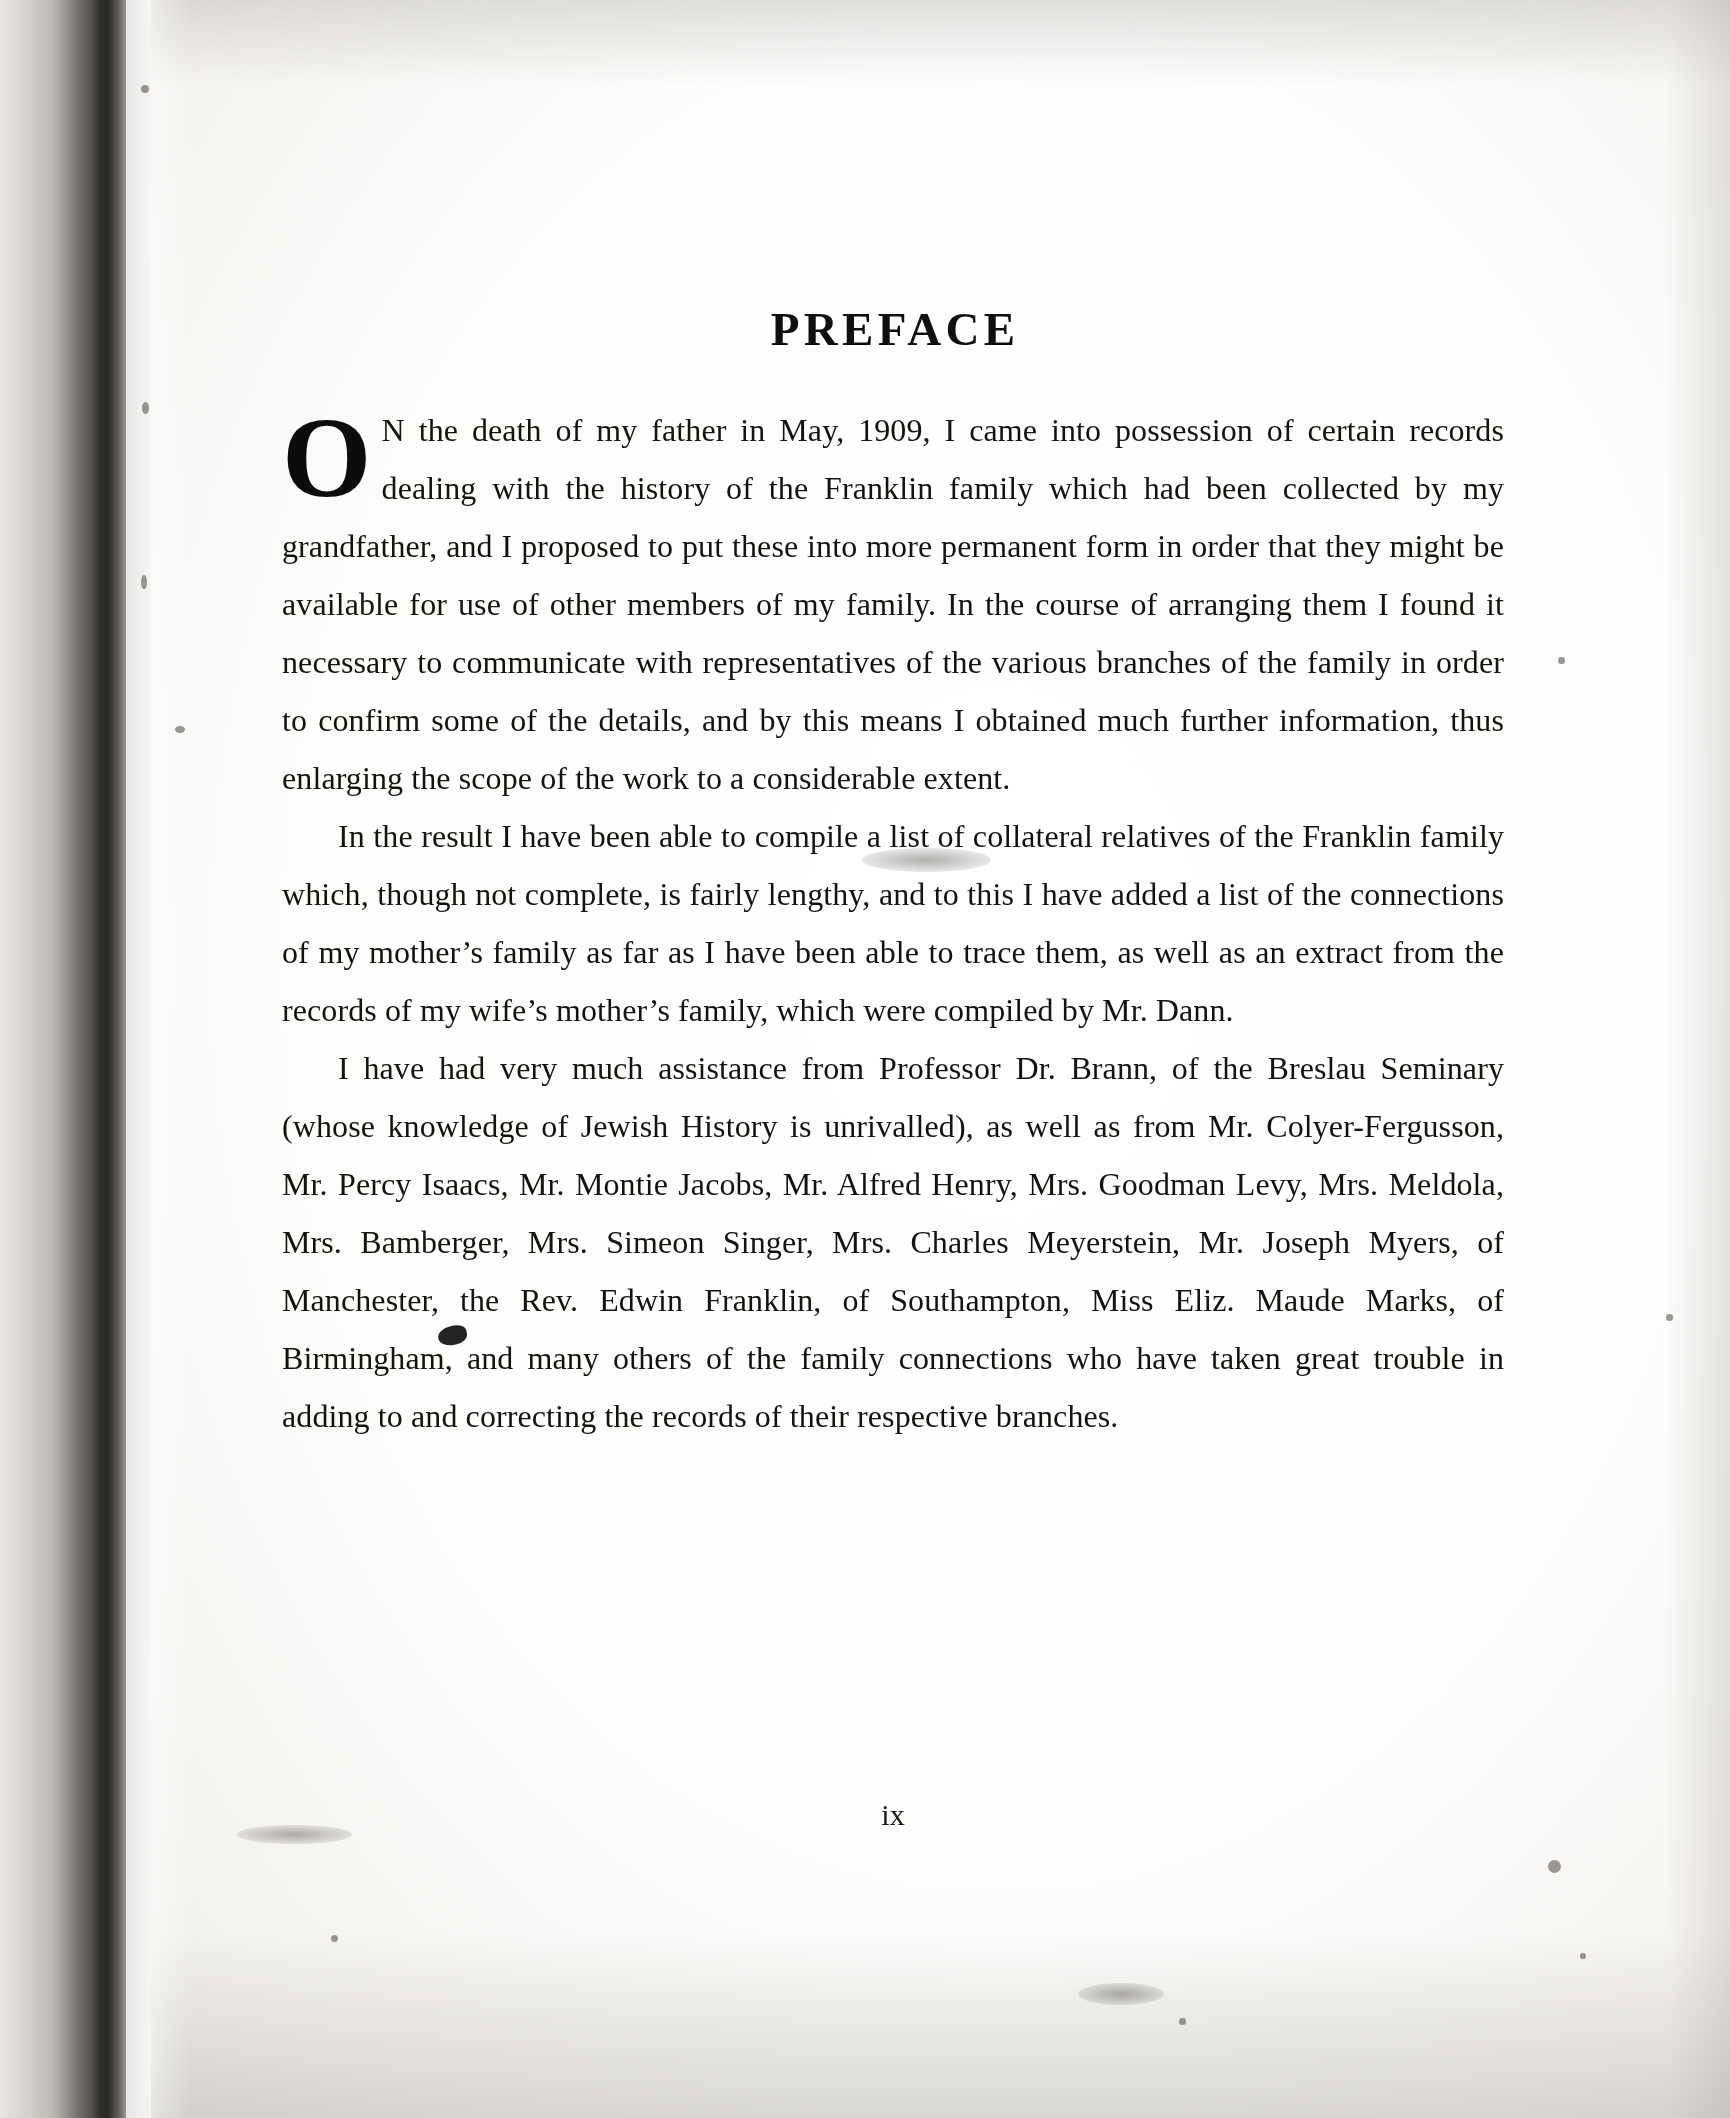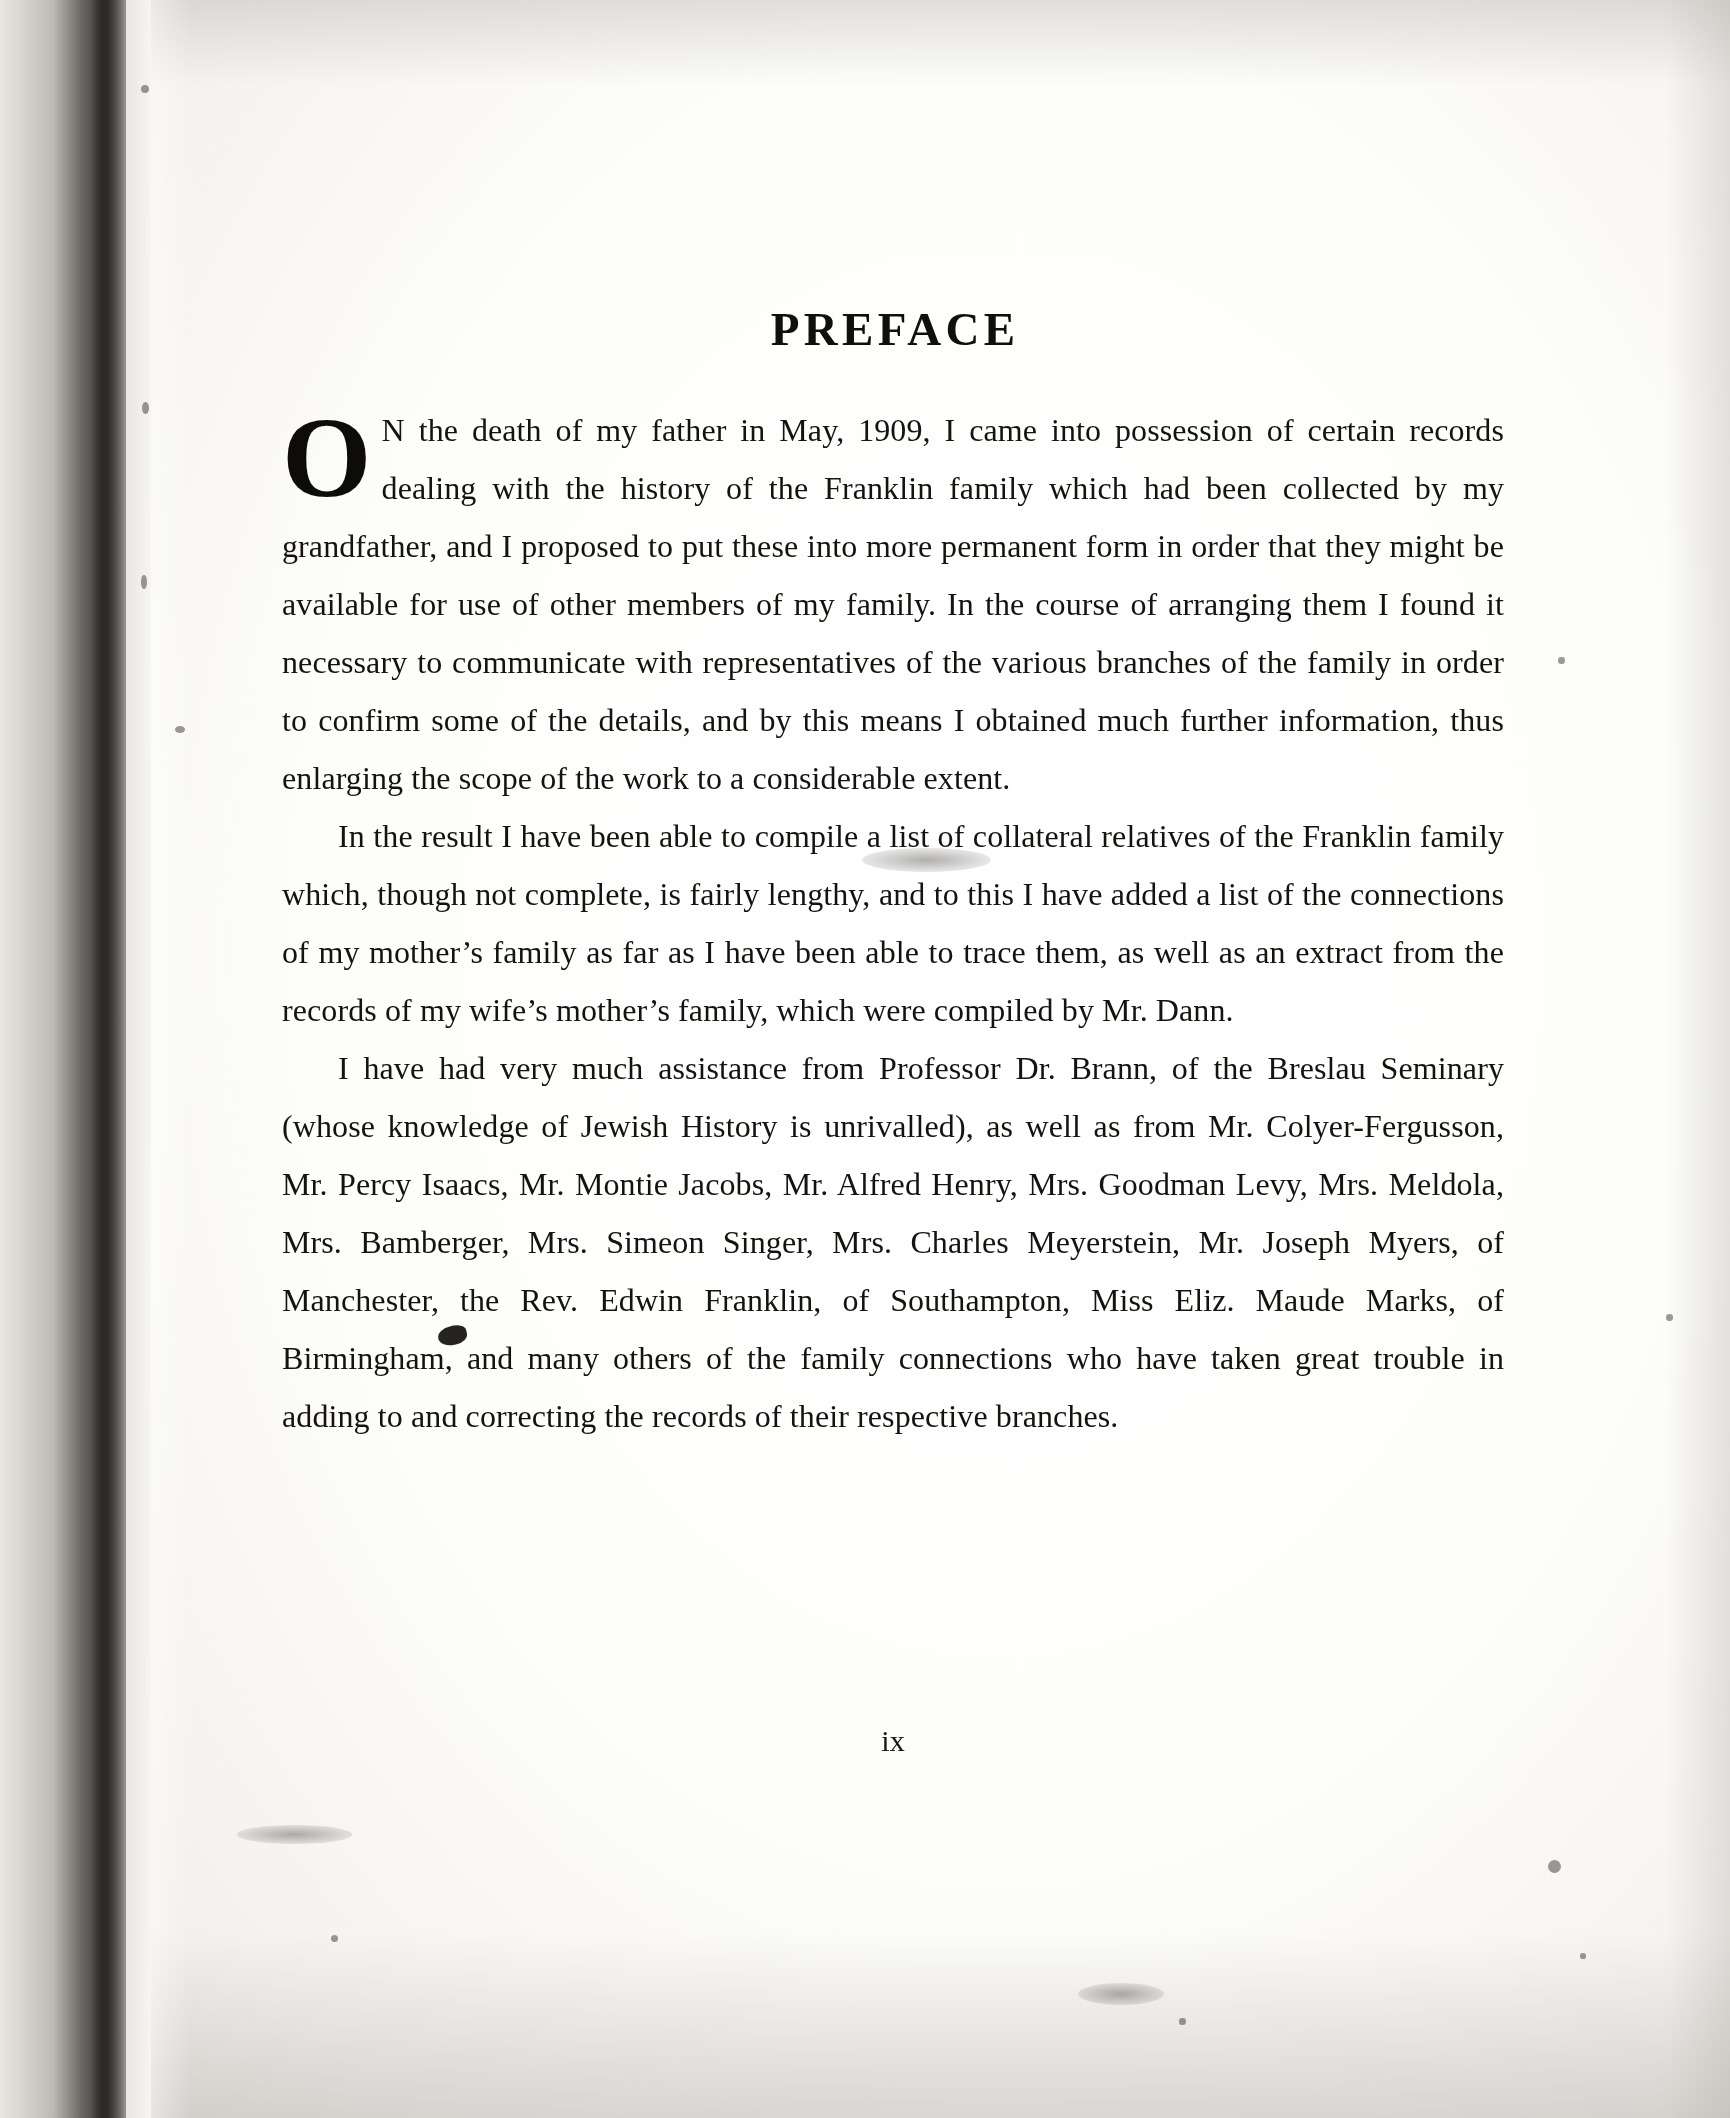--- a/index.html
+++ b/index.html
@@ -126,21 +126,21 @@
     padding: 0;
   }
   
   #par-opening {
     text-indent: 0;
   }
 
   #page-number {
     position: absolute;
     left: 282px;
-    top: 1724px;
+    top: 1798px;
     width: 1222px;
     text-align: center;
     font-size: 30px;
     color: #1a1714;
     font-family: "Liberation Serif", serif;
   }
 
   
   .speck {
     position: absolute;

